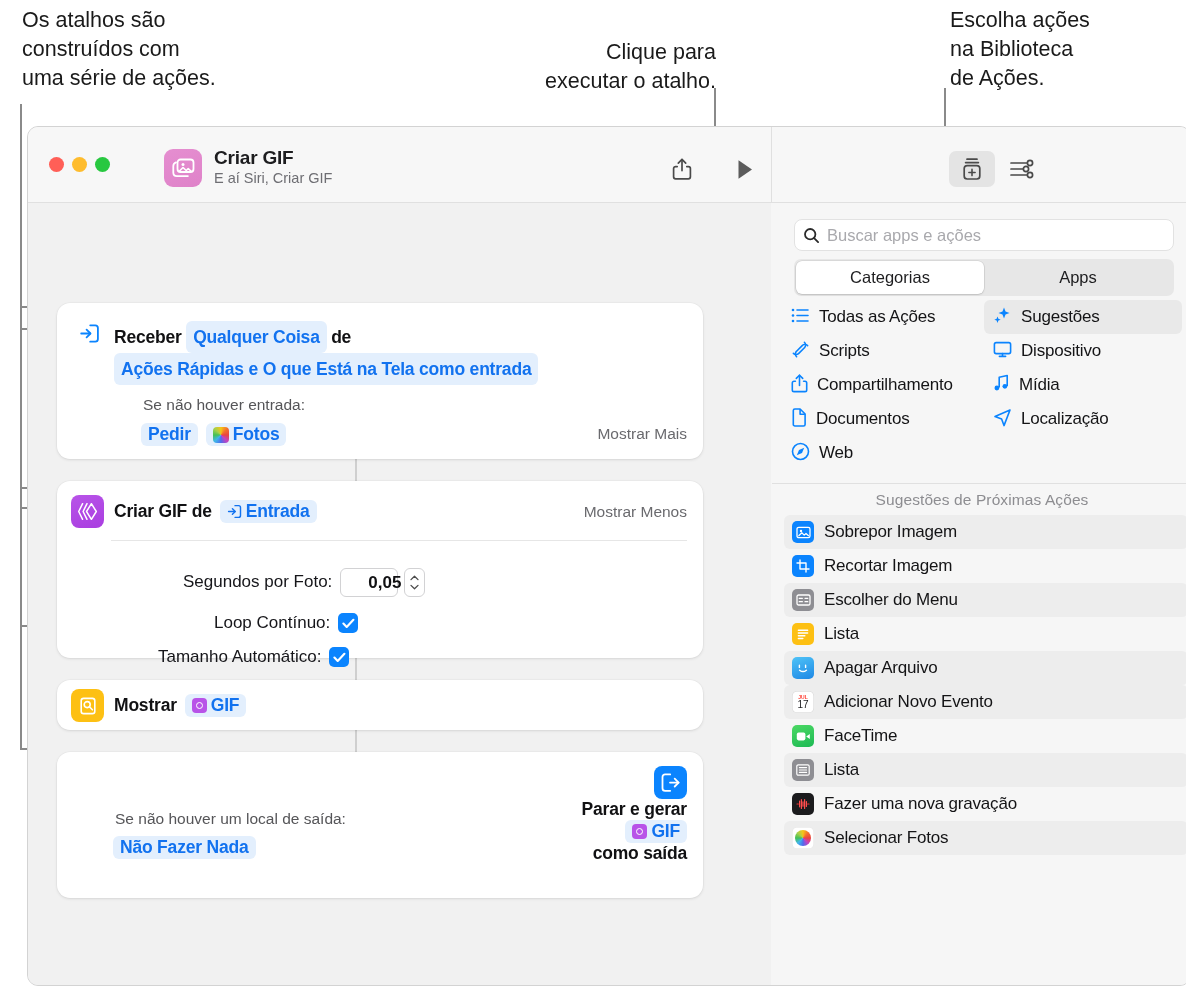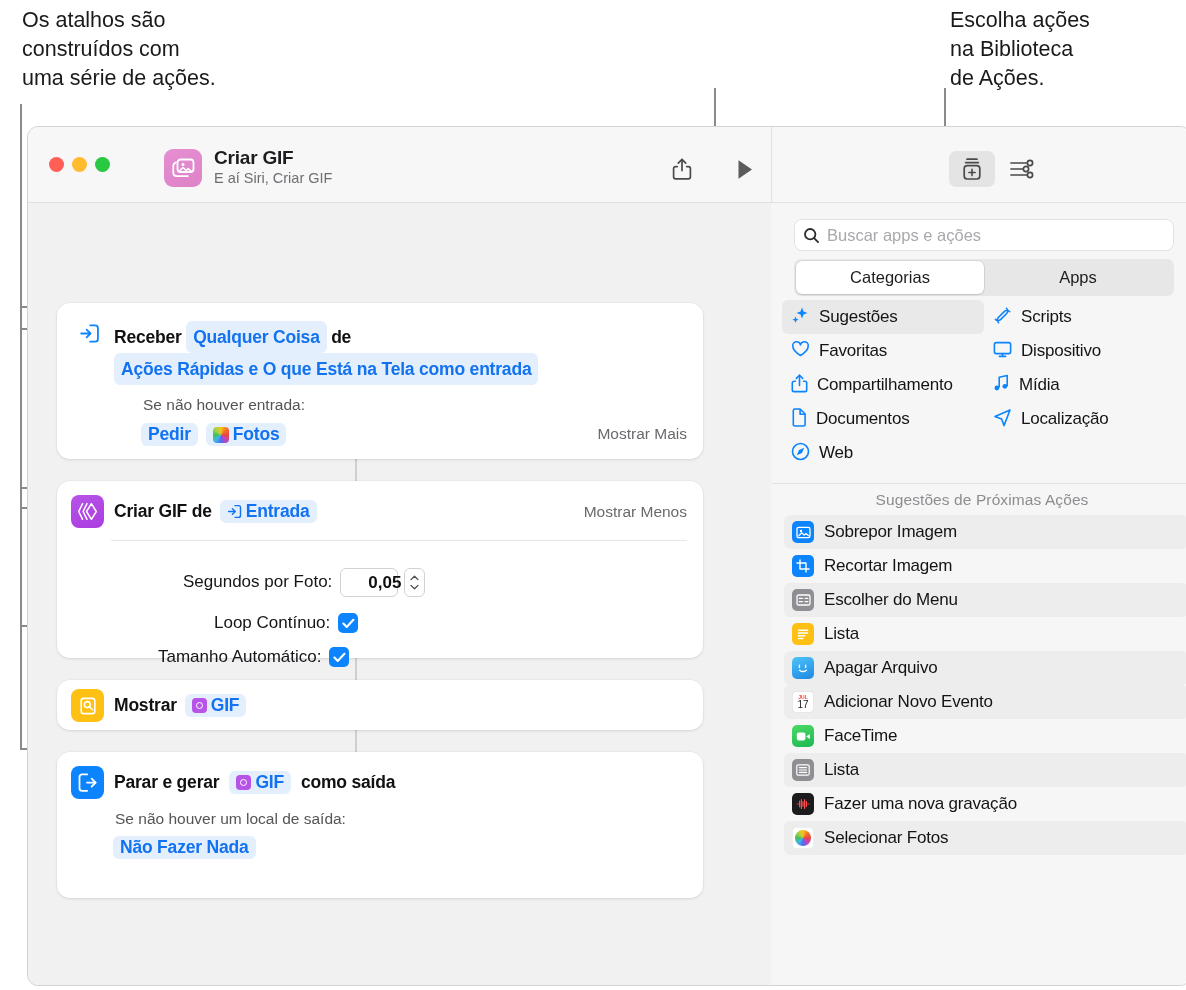--- a/index.html
+++ b/index.html
@@ -181,20 +181,22 @@
               font-size: 11px; color: #fff; overflow: hidden; }
 </style>
 </head>
 <body>
 
 <div id="root">
 
   <div class="callout" id="callout-left">Os atalhos são
 construídos com
 uma série de ações.</div>
+  <div class="callout" id="callout-mid">Clique para
+executar o atalho.</div>
   <div class="callout" id="callout-right">Escolha ações
 na Biblioteca
 de Ações.</div>
 
   <div class="leader v" style="left:20px; top:104px; height:646px;"></div>
   <div class="leader h" style="left:20px; top:306px; width:26px;"></div>
   <div class="leader h" style="left:20px; top:328px; width:26px;"></div>
   <div class="leader h" style="left:20px; top:487px; width:26px;"></div>
   <div class="leader h" style="left:20px; top:507px; width:26px;"></div>
   <div class="leader h" style="left:20px; top:625px; width:26px;"></div>
@@ -366,21 +368,21 @@
           <span class="token" style="margin-left:8px;">
             <span style="display:inline-block;width:15px;height:15px;border-radius:4px;background:#b853e8;position:relative;">
               <span style="position:absolute;left:4px;top:4px;width:7px;height:7px;border:1.4px solid #fff;border-radius:50%;box-sizing:border-box;"></span>
             </span>
             <span>GIF</span>
           </span>
         </div>
       </div>
 
       <div class="card" style="left:29px; top:549px; width:646px; height:146px;">
-        <div class="row" style="padding:14px 16px 0 14px; align-items:center;">
+        <div class="row" style="padding:14px 16px 0 14px; align-items:flex-end;flex-direction:column;">
           <div class="act-icon blue">
             <svg width="21" height="21" viewBox="0 0 21 21" fill="none">
               <path d="M10.2 2.4H5.1C3.5 2.4 2.5 3.4 2.5 5v11.2c0 1.6 1 2.6 2.6 2.6h5.1" stroke="#fff" stroke-width="1.8" stroke-linecap="round"></path>
               <path d="M10 10.6h8.5" stroke="#fff" stroke-width="1.8" stroke-linecap="round"></path>
               <path d="M14.7 6.7l3.9 3.9-3.9 3.9" stroke="#fff" stroke-width="1.8" stroke-linecap="round" stroke-linejoin="round"></path>
             </svg>
           </div>
           <span class="title-text" style="margin-left:10px;">Parar e gerar</span>
           <span class="token" style="margin-left:10px;">
             <span style="display:inline-block;width:15px;height:15px;border-radius:4px;background:#b853e8;position:relative;">
@@ -410,45 +412,48 @@
           <span id="search-ph">Buscar apps e ações</span>
         </div>
       </div>
 
       <div id="segmented">
         <div class="seg active">Categorias</div>
         <div class="seg">Apps</div>
       </div>
 
       <div id="cat-grid">
+        <div class="cat">
+          <span>
+            <svg width="19" height="17" viewBox="0 0 19 17" fill="none">
+              <circle cx="2" cy="3" r="1.3" fill="#0b84fe"></circle>
+                <circle cx="2" cy="8.5" r="1.3" fill="#0b84fe"></circle>
+                <circle cx="2" cy="14" r="1.3" fill="#0b84fe"></circle>
+              <path d="M6 3h11M6 8.5h11M6 14h11" stroke="#0b84fe" stroke-width="1.6" stroke-linecap="round"></path>
+            </svg>
+          </span>
+          <span class="cat-label">Todas as Ações</span>
+        </div>
         <div class="cat active">
           <span>
             <svg width="19" height="19" viewBox="0 0 19 19" fill="none">
               <path d="M11 1.5l1.5 4 4 1.5-4 1.5-1.5 4-1.5-4-4-1.5 4-1.5z" fill="#0b84fe"></path>
               <path d="M4.5 10.5l.9 2.3 2.3.9-2.3.9-.9 2.3-.9-2.3-2.3-.9 2.3-.9z" fill="#0b84fe"></path>
             </svg>
           </span>
           <span class="cat-label">Sugestões</span>
         </div>
         <div class="cat">
           <span>
             <svg width="19" height="19" viewBox="0 0 19 19" fill="none">
               <path d="M13.4 2.3c1.6 1.6 1.6 4 0 5.5l-5.6 5.6c-1.5 1.5-3.9 1.5-5.4 0" stroke="#0b84fe" stroke-width="1.6" stroke-linecap="round"></path>
               <path d="M5.6 16.7c-1.6-1.6-1.6-4 0-5.5L11.2 5.6c1.5-1.5 3.9-1.5 5.4 0" stroke="#0b84fe" stroke-width="1.6" stroke-linecap="round"></path>
             </svg>
           </span>
           <span class="cat-label">Scripts</span>
-        </div>
-        <div class="cat">
-          <span>
-            <svg width="19" height="18" viewBox="0 0 19 18" fill="none">
-              <path d="M9.5 15.5S1.8 11 1.8 6.1a3.9 3.9 0 017.7-1.2A3.9 3.9 0 0117.2 6.1c0 4.9-7.7 9.4-7.7 9.4z" stroke="#0b84fe" stroke-width="1.6" stroke-linejoin="round"></path>
-            </svg>
-          </span>
-          <span class="cat-label">Favoritas</span>
         </div>
         <div class="cat">
           <span>
             <svg width="19" height="17" viewBox="0 0 19 17" fill="none">
               <rect x="1.4" y="1.6" width="16.2" height="11" rx="1.8" stroke="#0b84fe" stroke-width="1.6"></rect>
               <path d="M9.5 12.6v2.8M6.4 15.4h6.2" stroke="#0b84fe" stroke-width="1.6" stroke-linecap="round"></path>
             </svg>
           </span>
           <span class="cat-label">Dispositivo</span>
         </div>

